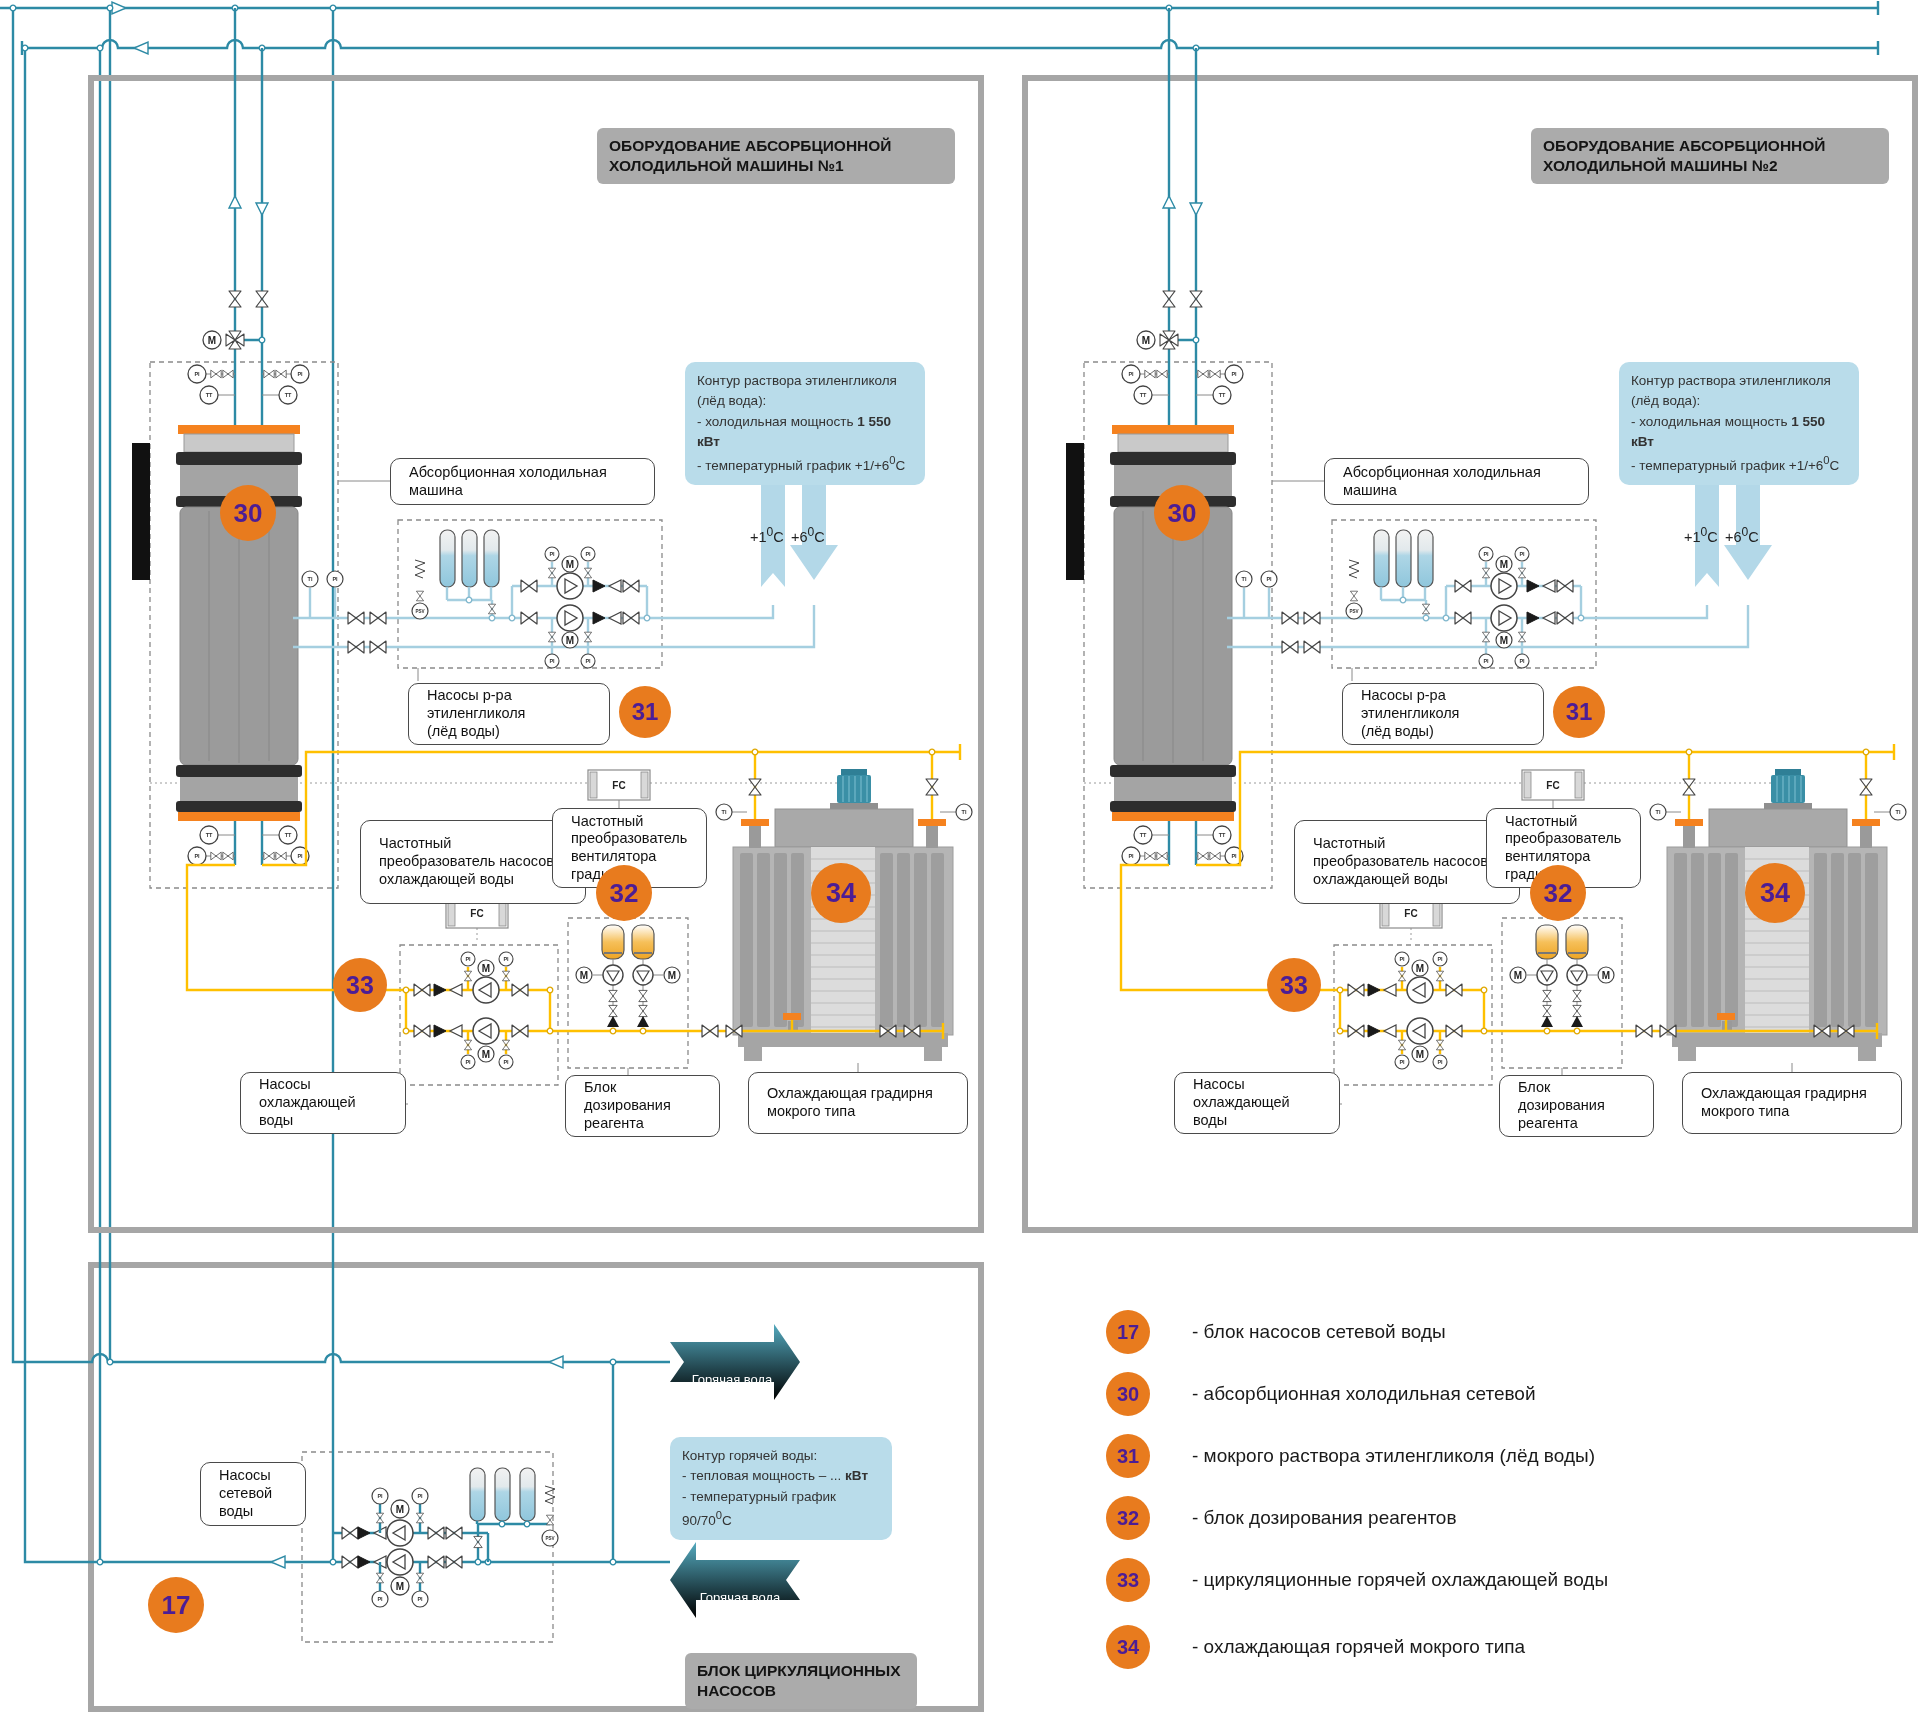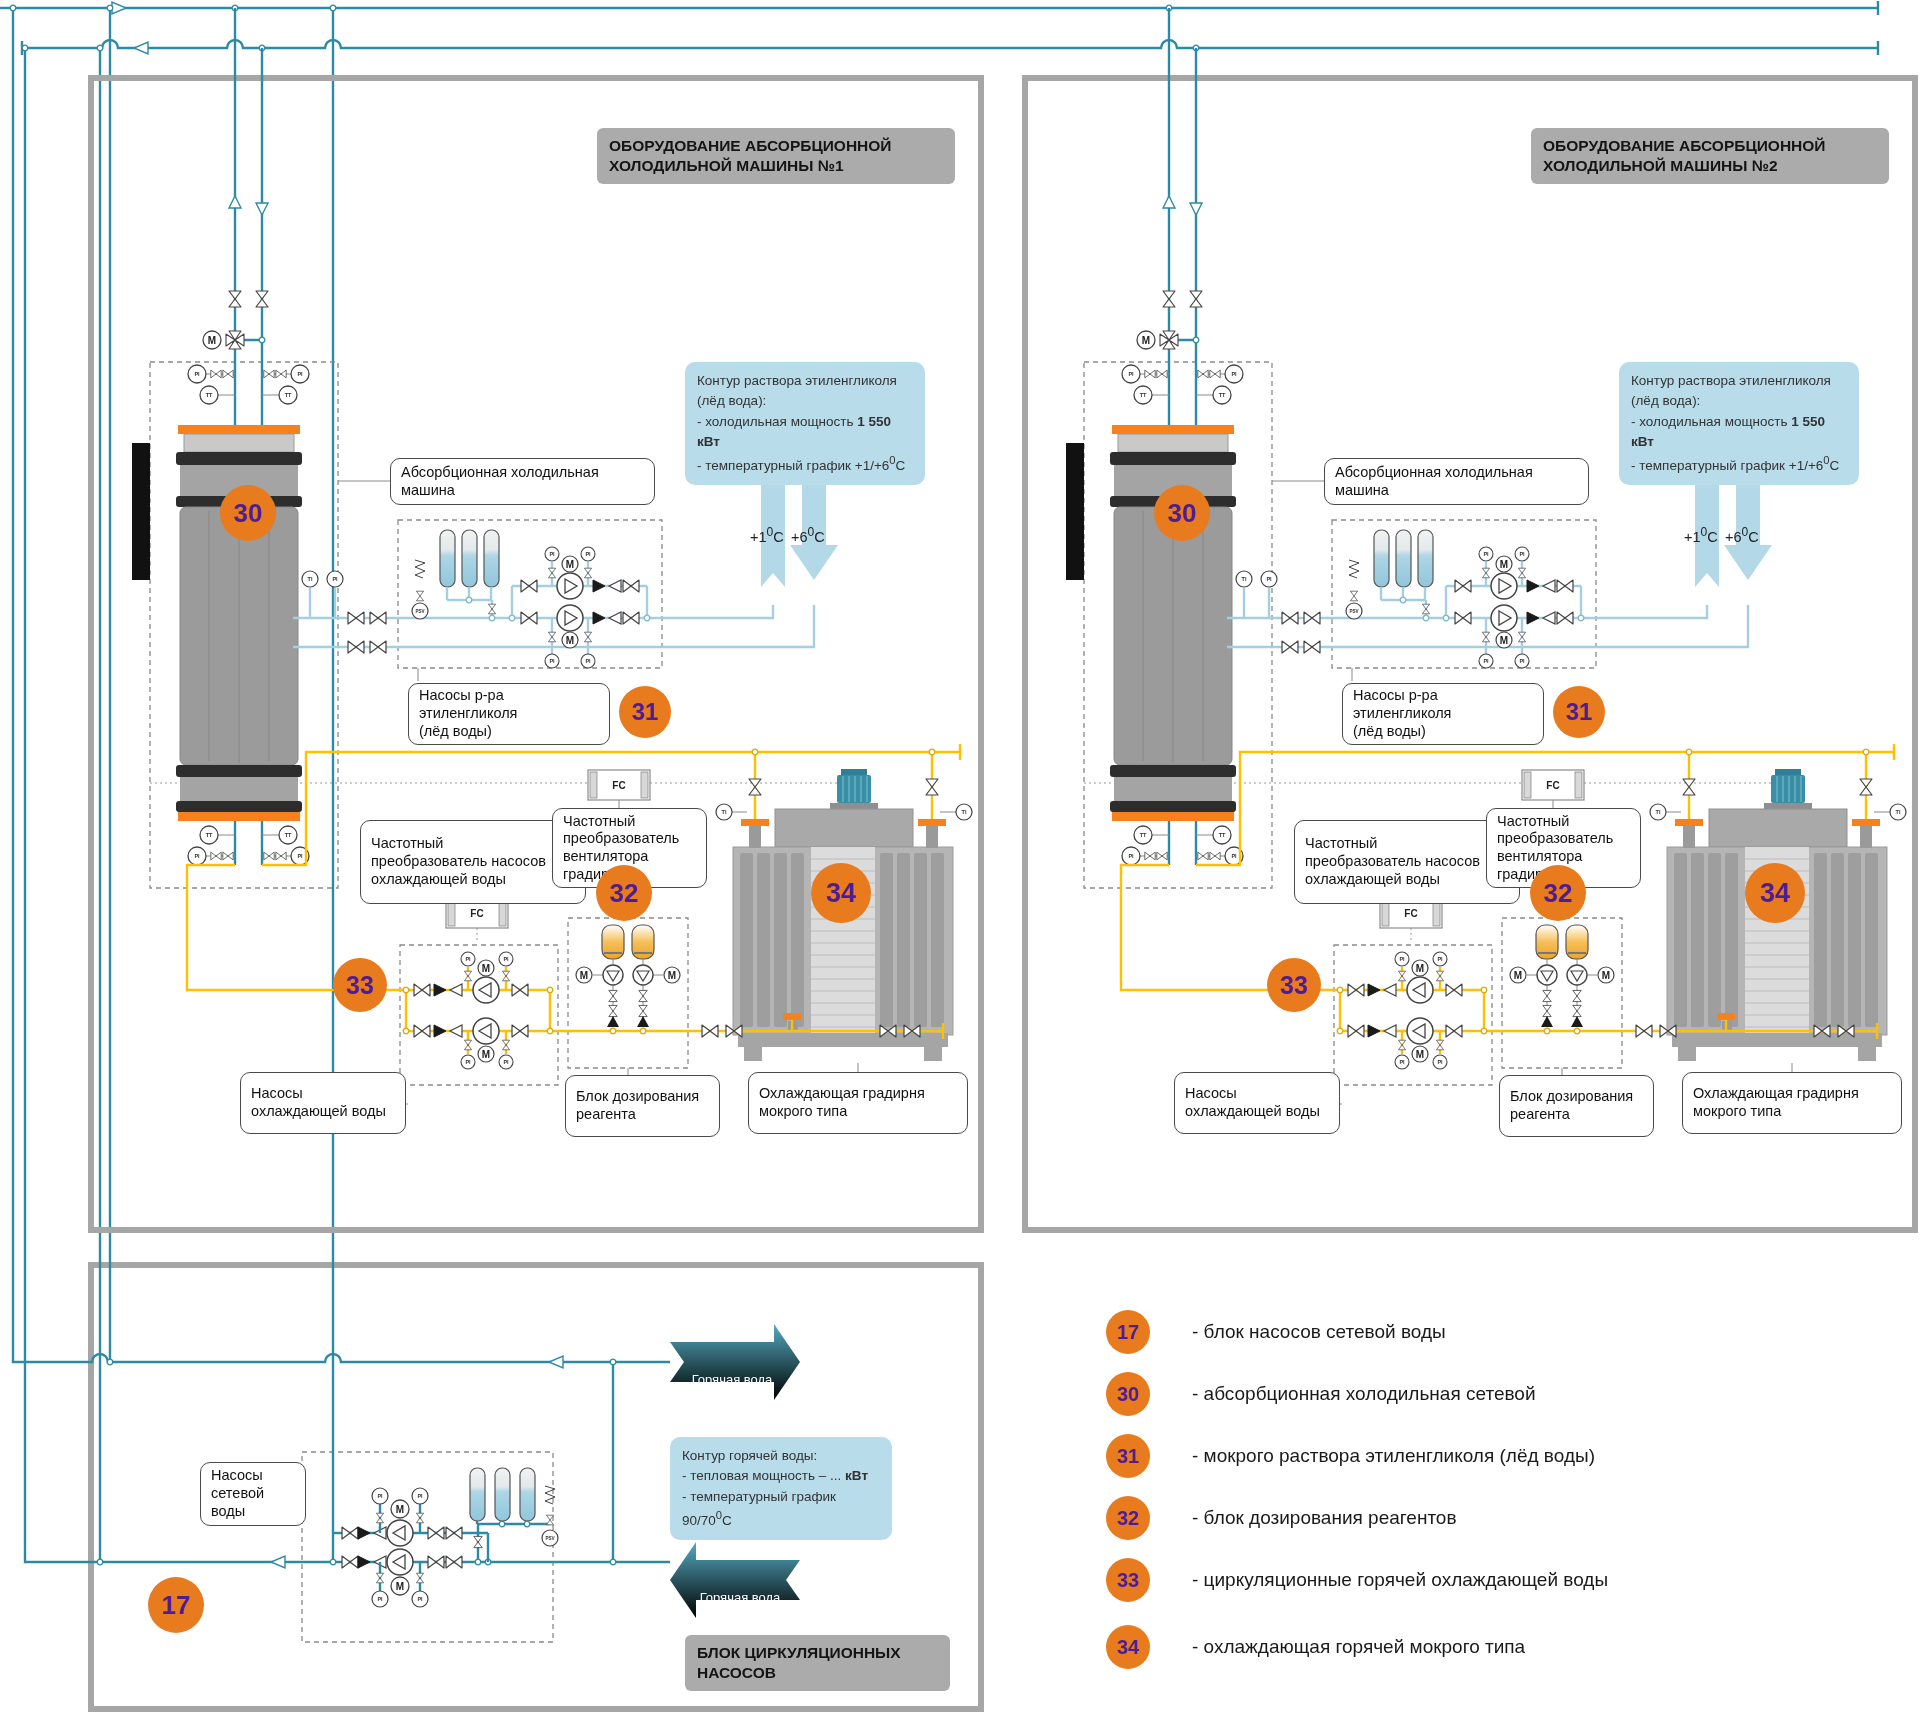--- a/index.html
+++ b/index.html
@@ -18,21 +18,21 @@
   .it5{font-size:5.5px;font-weight:600;text-anchor:middle;fill:#333;}
   .it4{font-size:4.6px;font-weight:600;text-anchor:middle;fill:#333;}
   .it9{font-size:10px;font-weight:600;text-anchor:middle;fill:#222;}
   .itfc{font-size:10px;font-weight:600;text-anchor:middle;fill:#222;}
 
   .panel{position:absolute;}
   .panel:before{content:"";position:absolute;inset:0;border:6px solid #a6a6a6;pointer-events:none;}
   .schem{position:absolute;left:0;top:0;}
 
   .lblbox{position:absolute;background:#fff;border:1.6px solid #4a4a4a;border-radius:10px;
-    display:flex;align-items:center;padding:4px 10px;font-size:14.5px;line-height:1.22;
+    display:flex;align-items:center;padding:4px 18px;font-size:14.5px;line-height:1.22;
     white-space:pre-line;color:#111;box-sizing:border-box;}
   .titlebox{position:absolute;background:#ababab;border-radius:6px;font-weight:700;font-size:15.5px;
     padding:8px 12px;line-height:1.3;white-space:pre-line;color:#141414;box-sizing:border-box;}
   .infobox{position:absolute;background:#b9dcea;border-radius:10px;font-size:13.5px;
     padding:9px 12px;line-height:1.5;color:#333;box-sizing:border-box;}
   .badge{position:absolute;background:#e87b1e;border-radius:50%;color:#4c1d95;font-weight:700;
     display:flex;align-items:center;justify-content:center;}
   .templabel{position:absolute;font-size:14.5px;color:#222;}
   .arrowtext{position:absolute;color:#fff;font-size:13px;text-align:center;}
   .legendrow{position:absolute;display:flex;align-items:center;height:44px;}
@@ -523,21 +523,21 @@
   </svg>
   <div class="arrowtext" style="left:600px;top:328px;width:104px">Горячая вода</div>
   <div class="infobox" style="left:582px;top:175px;width:222px">
     <span>Контур горячей воды:</span><br>
     <span>- тепловая мощность – ... </span><b>кВт</b><br>
     <span>- температурный график 90/70</span><sup>0</sup><span>С</span>
   </div>
   <div class="lblbox" style="left:112px;top:200px;width:106px;height:64px">Насосы
 сетевой воды</div>
   <div class="badge" style="left:60px;top:315px;width:56px;height:56px;font-size:26px">17</div>
-  <div class="titlebox" style="left:597px;top:373px;width:265px">БЛОК ЦИРКУЛЯЦИОННЫХ
+  <div class="titlebox" style="left:597px;top:391px;width:232px">БЛОК ЦИРКУЛЯЦИОННЫХ
 НАСОСОВ</div>
 </div>
 
 <div>
   <div class="legendrow" style="left:1106px;top:1310px">
     <div class="badge">17</div>
     <div class="ltext">- блок насосов сетевой воды</div>
   </div>
   <div class="legendrow" style="left:1106px;top:1372px">
     <div class="badge">30</div>

